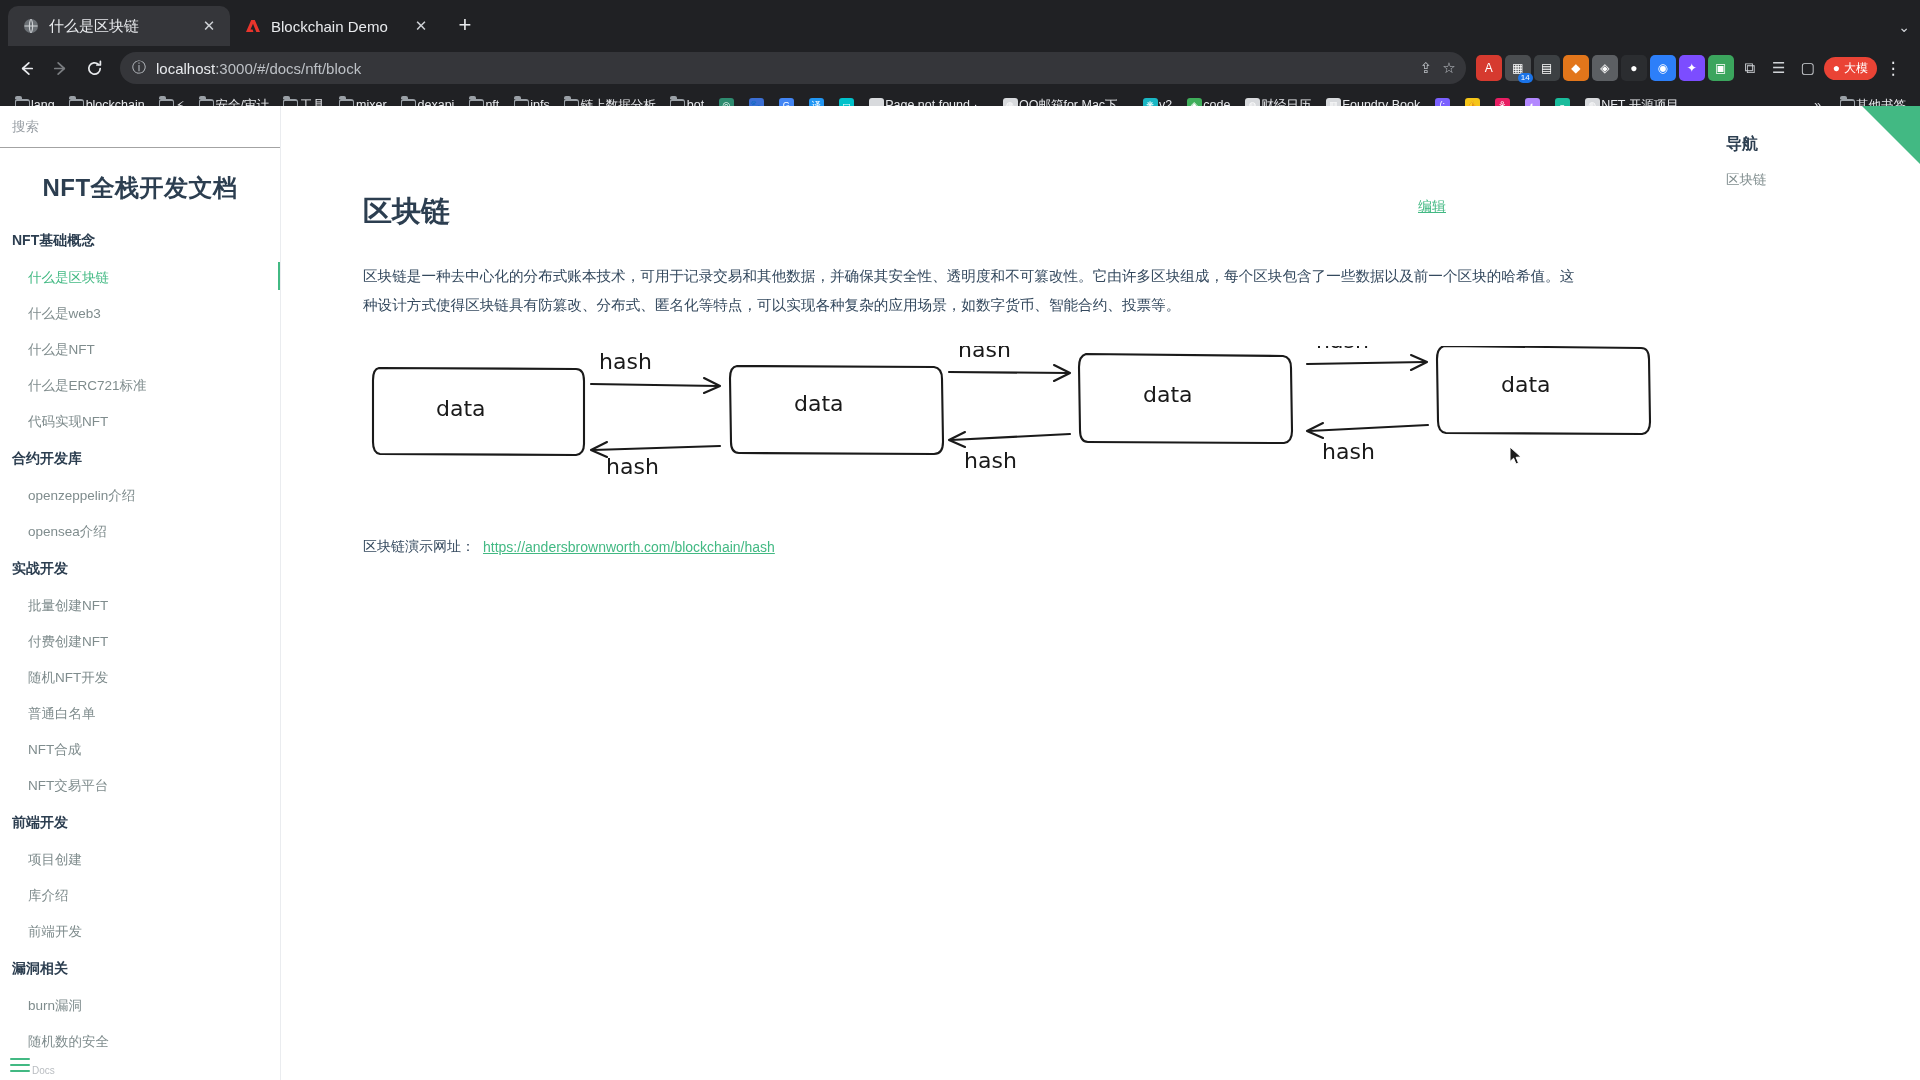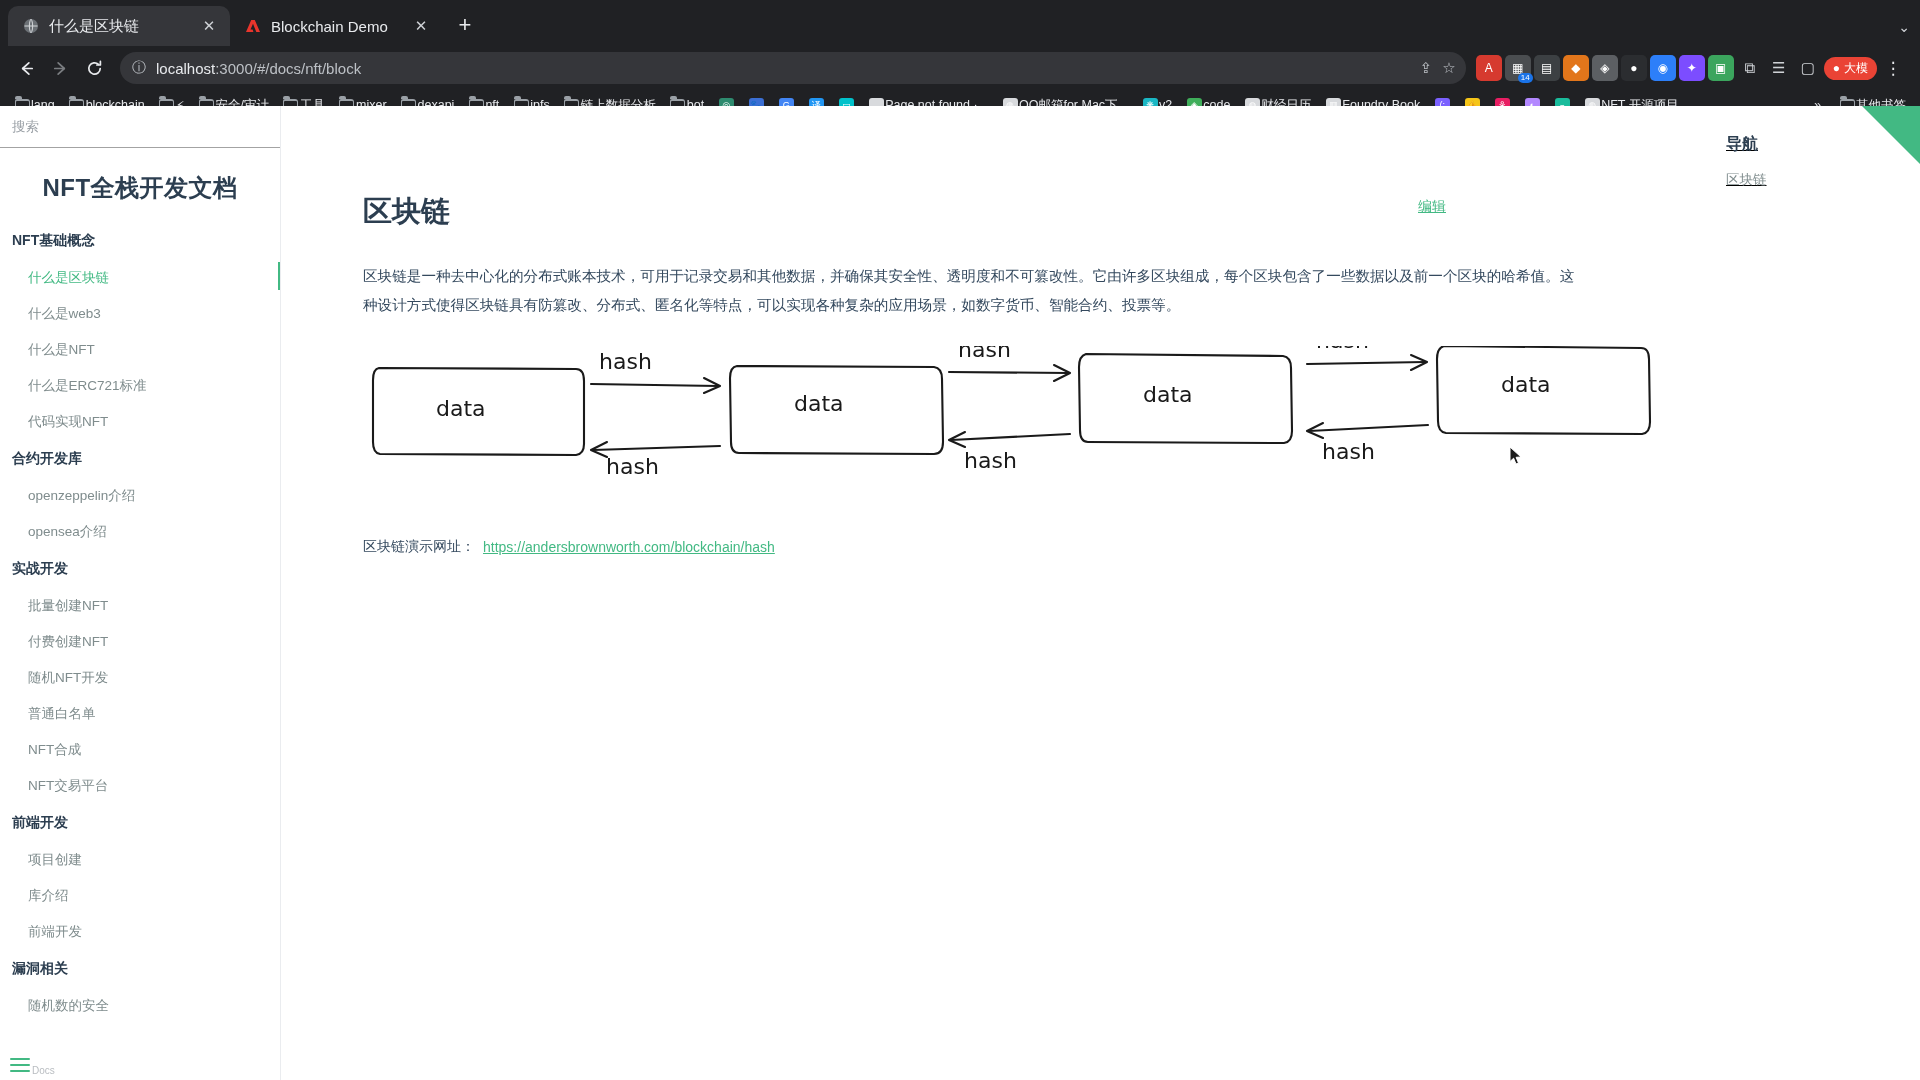--- a/index.html
+++ b/index.html
@@ -70,21 +70,21 @@
   
   .content { flex: 1; position: relative; background: #fff; padding: 0; }
   .edit-link { position: absolute; right: 262px; top: 92px; font-size: 14px; color: #42b983; text-decoration: underline; }
   .doc { padding: 86px 0 0 82px; max-width: 1300px; }
   h1.doc-title { font-size: 29px; font-weight: 700; color: #2c3e50; margin-bottom: 30px; }
   p.doc-para { font-size: 14.6px; line-height: 2.0; color: #34495e; max-width: 1285px; }
   .demo-line { margin-top: 28px; font-size: 14px; color: #34495e; display:flex; align-items:center; }
   .demo-line a { color: #42b983; text-decoration: underline; margin-left: 8px; }
 
   
-  .rightnav { width: 212px; flex: 0 0 212px; padding: 28px 0 0 18px; text-decoration: underline; }
+  .rightnav { width: 212px; flex: 0 0 212px; padding: 28px 0 0 18px; }
   .rn-title { font-size: 16px; font-weight: 700; color: #2c3e50; margin-bottom: 12px;}
   .rn-item { font-size: 13.5px; color: #7f8c8d; padding: 4px 0; }
 
   .corner-ribbon { position: absolute; top: 0; right: 0; width: 58px; height: 58px; overflow: hidden;}
   .corner-ribbon .tri { position:absolute; top:0; right:0; width:0; height:0; border-left: 58px solid transparent; border-top: 58px solid #42b983; }
 
   
   .diagram { margin-top: 26px; }
   .cursor { position: absolute; left: 1228px; top: 340px; width: 14px; height: 20px; }
 </style>
@@ -364,20 +364,21 @@
           <div class="nav-item">付费创建NFT</div>
           <div class="nav-item">随机NFT开发</div>
           <div class="nav-item">普通白名单</div>
           <div class="nav-item">NFT合成</div>
           <div class="nav-item">NFT交易平台</div>
           <div class="nav-group-title">前端开发</div>
           <div class="nav-item">项目创建</div>
           <div class="nav-item">库介绍</div>
           <div class="nav-item">前端开发</div>
           <div class="nav-group-title">漏洞相关</div>
+          <div class="nav-item">burn漏洞</div>
           <div class="nav-item">随机数的安全</div>
         </div>
       <div class="sb-bottom">
         <div class="hamburger">
             <span></span>
             <span></span>
             <span></span>
           </div>
         <div class="sb-bottom-label">Docs</div>
       </div>

